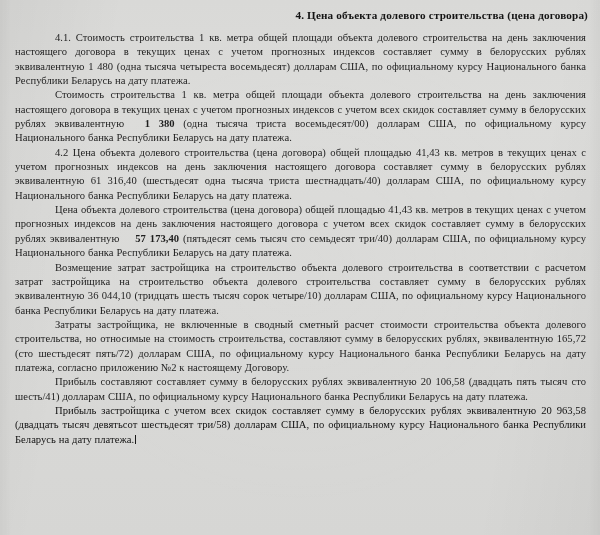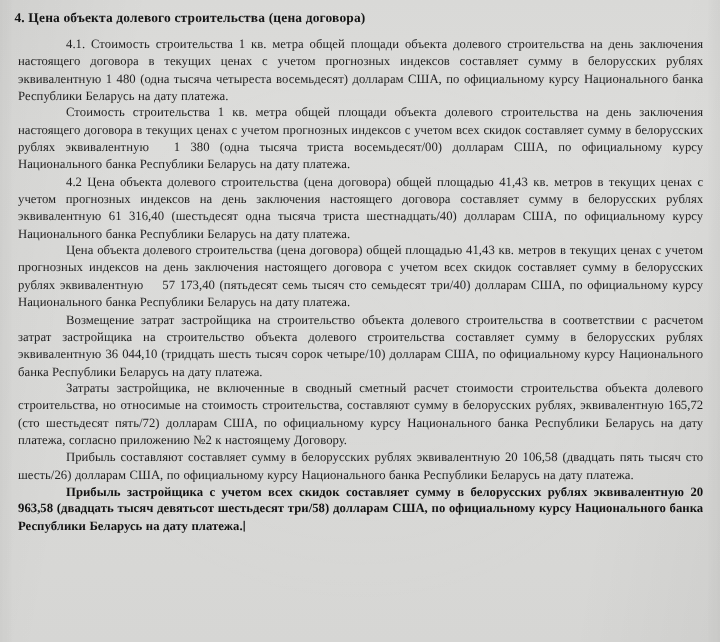--- a/index.html
+++ b/index.html
@@ -36,21 +36,21 @@
     pointer-events: none;
     background:
       radial-gradient(ellipse at 50% 50%, rgba(255,255,255,0.10) 0%, rgba(255,255,255,0) 62%),
       linear-gradient(90deg, rgba(0,0,0,0.05) 0px, rgba(0,0,0,0) 10px),
       linear-gradient(270deg, rgba(0,0,0,0.05) 0px, rgba(0,0,0,0) 10px);
     mix-blend-mode: multiply;
     opacity: .55;
   }
 
   .doc-heading {
-    text-align: left;
+    text-align: right;
     font-weight: bold;
     font-size: 11.2px;
     line-height: 14px;
     letter-spacing: .15px;
     margin: 4px 0 9px 0;
     color: #141414;
   }
 
   .doc-body {
     position: relative;
@@ -64,27 +64,27 @@
     text-indent: 40px;
     font-size: 10.6px;
     line-height: 14.35px;
     letter-spacing: .02px;
     word-spacing: .2px;
     color: #1e1e1e;
     padding: 0 2px 0 3px;
   }
 
   .b {
-    font-weight: normal;
+    font-weight: bold;
     margin-left: 12px;
   }
 
   
   p.para.heavy {
-    font-weight: bold;
+    font-weight: normal;
     color: #121212;
   }
 
   
   .caret-artifact {
     display: inline-block;
     width: 1px;
     height: 9px;
     background: #1a1a1a;
     vertical-align: -1px;
@@ -98,17 +98,17 @@
 
   <h1 class="doc-heading">4. Цена объекта долевого строительства (цена договора)</h1>
 
   <div class="doc-body">
     <p class="para"><span>4.1. Стоимость строительства 1 кв. метра общей площади объекта долевого строительства на день заключения настоящего договора в текущих ценах с учетом прогнозных индексов составляет сумму в белорусских рублях эквивалентную </span><span>1 480</span><span> (одна тысяча четыреста восемьдесят) долларам США, по официальному курсу Национального банка Республики Беларусь на дату платежа.</span></p>
     <p class="para"><span>Стоимость строительства 1 кв. метра общей площади объекта долевого строительства на день заключения настоящего договора в текущих ценах с учетом прогнозных индексов с учетом всех скидок составляет сумму в белорусских рублях эквивалентную </span><span class="b">1 380</span><span> (одна тысяча триста восемьдесят/00) долларам США, по официальному курсу Национального банка Республики Беларусь на дату платежа.</span></p>
     <p class="para"><span>4.2 Цена объекта долевого строительства (цена договора) общей площадью 41,43 кв. метров в текущих ценах с учетом прогнозных индексов на день заключения настоящего договора составляет сумму в белорусских рублях эквивалентную </span><span>61 316,40</span><span> (шестьдесят одна тысяча триста шестнадцать/40) долларам США, по официальному курсу Национального банка Республики Беларусь на дату платежа.</span></p>
     <p class="para"><span>Цена объекта долевого строительства (цена договора) общей площадью 41,43 кв. метров в текущих ценах с учетом прогнозных индексов на день заключения настоящего договора с учетом всех скидок составляет сумму в белорусских рублях эквивалентную </span><span class="b">57 173,40</span><span> (пятьдесят семь тысяч сто семьдесят три/40) долларам США, по официальному курсу Национального банка Республики Беларусь на дату платежа.</span></p>
     <p class="para"><span>Возмещение затрат застройщика на строительство объекта долевого строительства в соответствии с расчетом затрат застройщика на строительство объекта долевого строительства составляет сумму в белорусских рублях эквивалентную </span><span>36 044,10</span><span> (тридцать шесть тысяч сорок четыре/10) долларам США, по официальному курсу Национального банка Республики Беларусь на дату платежа.</span></p>
     <p class="para"><span>Затраты застройщика, не включенные в сводный сметный расчет стоимости строительства объекта долевого строительства, но относимые на стоимость строительства, составляют сумму в белорусских рублях, эквивалентную </span><span>165,72</span><span> (сто шестьдесят пять/72) долларам США, по официальному курсу Национального банка Республики Беларусь на дату платежа, согласно приложению №2 к настоящему Договору.</span></p>
-    <p class="para"><span>Прибыль составляют составляет сумму в белорусских рублях эквивалентную </span><span>20 106,58</span><span> (двадцать пять тысяч сто шесть/26) долларам США, по официальному курсу Национального банка Республики Беларусь на дату платежа.</span></p>
+    <p class="para"><span>Прибыль составляют составляет сумму в белорусских рублях эквивалентную </span><span>20 106,58</span><span> (двадцать пять тысяч сто шесть/41) долларам США, по официальному курсу Национального банка Республики Беларусь на дату платежа.</span></p>
     <p class="para heavy"><span>Прибыль застройщика с учетом всех скидок составляет сумму в белорусских рублях эквивалентную </span><span>20 963,58</span><span> (двадцать тысяч девятьсот шестьдесят три/58) долларам США, по официальному курсу Национального банка Республики Беларусь на дату платежа.</span><span class="caret-artifact"></span></p>
   </div>
 
 </div>
 
 </body></html>

